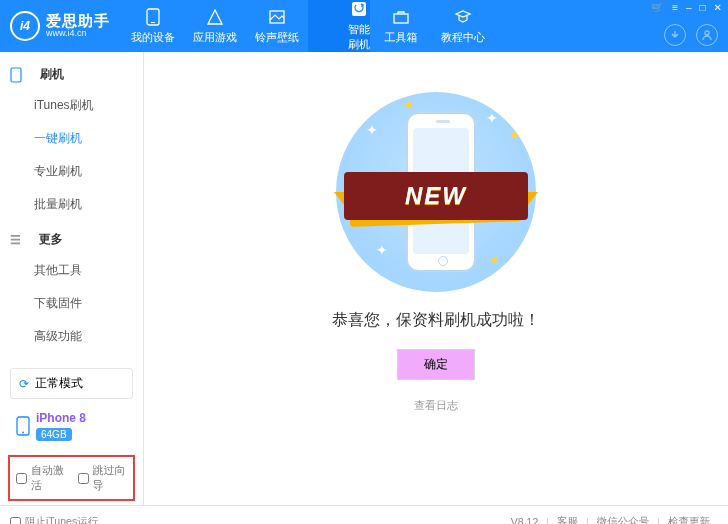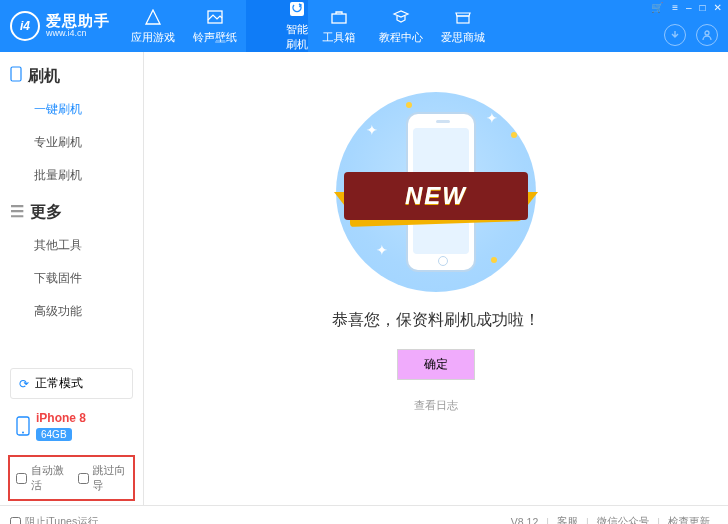--- a/index.html
+++ b/index.html
@@ -18,21 +18,21 @@
   .nav-item .label { font-size: 11px; }
   .nav-icon { width: 20px; height: 18px; display: flex; align-items: center; justify-content: center; }
 
   .win-controls { position: absolute; top: 2px; right: 6px; display: flex; gap: 8px; font-size: 10px; }
   .win-controls span { cursor: pointer; opacity: .9; }
   .right-circles { position: absolute; right: 10px; top: 24px; display: flex; gap: 10px; }
   .circ-btn { width: 22px; height: 22px; border: 1.5px solid #8fc6ff; border-radius: 50%; display: flex; align-items: center; justify-content: center; color: #8fc6ff; cursor: pointer; }
 
   .body { display: flex; height: 453px; }
   .sidebar { width: 144px; border-right: 1px solid #e5e5e5; padding-top: 8px; display: flex; flex-direction: column; }
-  .side-section-title { display: flex; align-items: flex-start; gap: 6px; padding: 6px 10px; color: #333; font-size: 16px; font-weight: bold; }
+  .side-section-title { display: flex; align-items: center; gap: 18px; padding: 6px 10px; color: #333; font-size: 12px; font-weight: bold; }
   .side-section-title .ico { color: #1e8cff; }
   .sub-item { padding: 8px 0 8px 34px; color: #555; cursor: pointer; font-size: 12px; }
   .sub-item.active { color: #1e8cff; }
 
   .side-spacer { flex: 1; }
   .side-mode { margin: 0 10px 8px; border: 1px solid #e5e5e5; border-radius: 3px; padding: 6px 8px; display: flex; align-items: center; gap: 6px; cursor: pointer; }
   .side-device { margin: 0 10px 10px; padding: 4px 0 4px 6px; display: flex; align-items: center; gap: 6px; }
   .device-col { display: flex; flex-direction: column; align-items: flex-start; gap: 3px; }
   .badge { background: #3ea1ff; color: #fff; font-size: 10px; border-radius: 3px; padding: 1px 5px; }
 
@@ -75,20 +75,29 @@
   <div class="logo">
     <div class="logo-circle">i4</div>
     <div class="brand-block">
       <div class="brand">爱思助手</div>
       <div class="brand-url">www.i4.cn</div>
     </div>
   </div>
   <div class="nav">
     <div class="nav-item">
       <span class="nav-icon">
+          <svg width="14" height="18" viewBox="0 0 14 18">
+            <rect x="1" y="1" width="12" height="16" rx="2" fill="none" stroke="#fff" stroke-width="1.3"></rect>
+            <rect x="5" y="14" width="4" height="1" fill="#fff"></rect>
+          </svg>
+        </span>
+      <span class="label">我的设备</span>
+    </div>
+    <div class="nav-item">
+      <span class="nav-icon">
           <svg width="18" height="16" viewBox="0 0 18 16">
             <path d="M9 1 L16 15 L2 15 Z" fill="none" stroke="#fff" stroke-width="1.3"></path>
           </svg>
         </span>
       <span class="label">应用游戏</span>
     </div>
     <div class="nav-item">
       <span class="nav-icon">
           <svg width="18" height="16" viewBox="0 0 18 16">
             <rect x="2" y="2" width="14" height="12" fill="none" stroke="#fff" stroke-width="1.3"></rect>
@@ -117,29 +126,20 @@
       <span class="label">工具箱</span>
     </div>
     <div class="nav-item">
       <span class="nav-icon">
           <svg width="18" height="16" viewBox="0 0 18 16">
             <path d="M2 5 L9 2 L16 5 L9 8 Z" fill="none" stroke="#fff" stroke-width="1.2"></path>
             <path d="M5 7 V11 L9 13 L13 11 V7" fill="none" stroke="#fff" stroke-width="1.2"></path>
           </svg>
         </span>
       <span class="label">教程中心</span>
-    </div>
-    <div class="nav-item">
-      <span class="nav-icon">
-          <svg width="18" height="16" viewBox="0 0 18 16">
-            <path d="M2 4 H16 L15 7 H3 Z" fill="none" stroke="#fff" stroke-width="1.2"></path>
-            <rect x="3" y="7" width="12" height="7" fill="none" stroke="#fff" stroke-width="1.2"></rect>
-          </svg>
-        </span>
-      <span class="label">爱思商城</span>
     </div>
   </div>
   <div class="win-controls">
     <span>🛒</span>
     <span>≡</span>
     <span>–</span>
     <span>□</span>
     <span>✕</span>
   </div>
   <div class="right-circles">
@@ -160,20 +160,21 @@
 <div class="body">
   <div class="sidebar">
     <div class="side-section-title">
       <span class="ico">
           <svg width="12" height="16" viewBox="0 0 12 16">
             <rect x="1" y="1" width="10" height="14" rx="1.5" fill="none" stroke="#1e8cff" stroke-width="1.2"></rect>
           </svg>
         </span>
       <span>刷机</span>
     </div>
+    <div class="sub-item">iTunes刷机</div>
     <div class="sub-item active">一键刷机</div>
     <div class="sub-item">专业刷机</div>
     <div class="sub-item">批量刷机</div>
 
     <div class="side-section-title" style="margin-top:4px">
       <span class="ico" style="color:#999">☰</span>
       <span>更多</span>
     </div>
     <div class="sub-item">其他工具</div>
     <div class="sub-item">下载固件</div>
@@ -187,21 +188,21 @@
     </div>
 
     <div class="side-device">
       <span>
           <svg width="14" height="20" viewBox="0 0 14 20">
             <rect x="1" y="1" width="12" height="18" rx="2" fill="none" stroke="#1e8cff" stroke-width="1.3"></rect>
             <circle cx="7" cy="16.5" r="1" fill="#1e8cff"></circle>
           </svg>
         </span>
       <div class="device-col">
-        <span style="font-weight:bold;color:#ef4444">iPhone 8</span>
+        <span style="font-weight:bold;color:#8b5cf6">iPhone 8</span>
         <span class="badge">64GB</span>
       </div>
     </div>
 
     <div class="red-box">
       <label>
           <input type="checkbox" style="">
           <span>自动激活</span>
         </label>
       <label>

